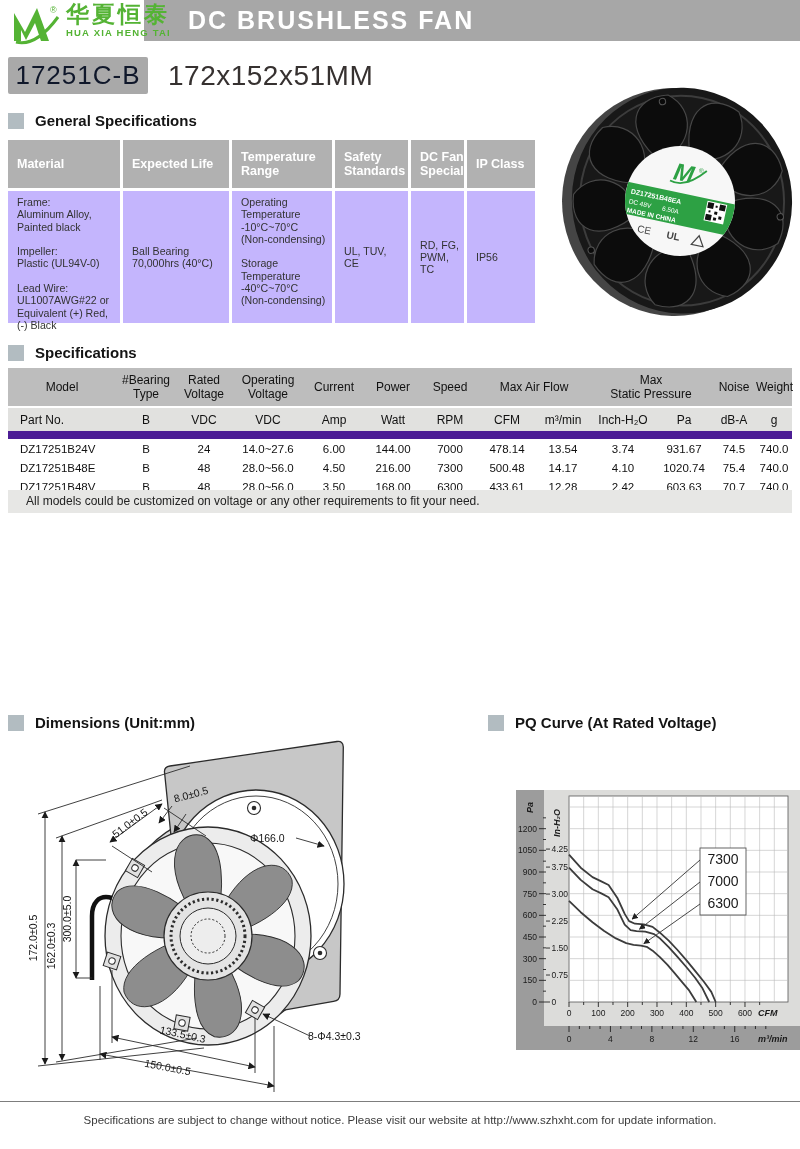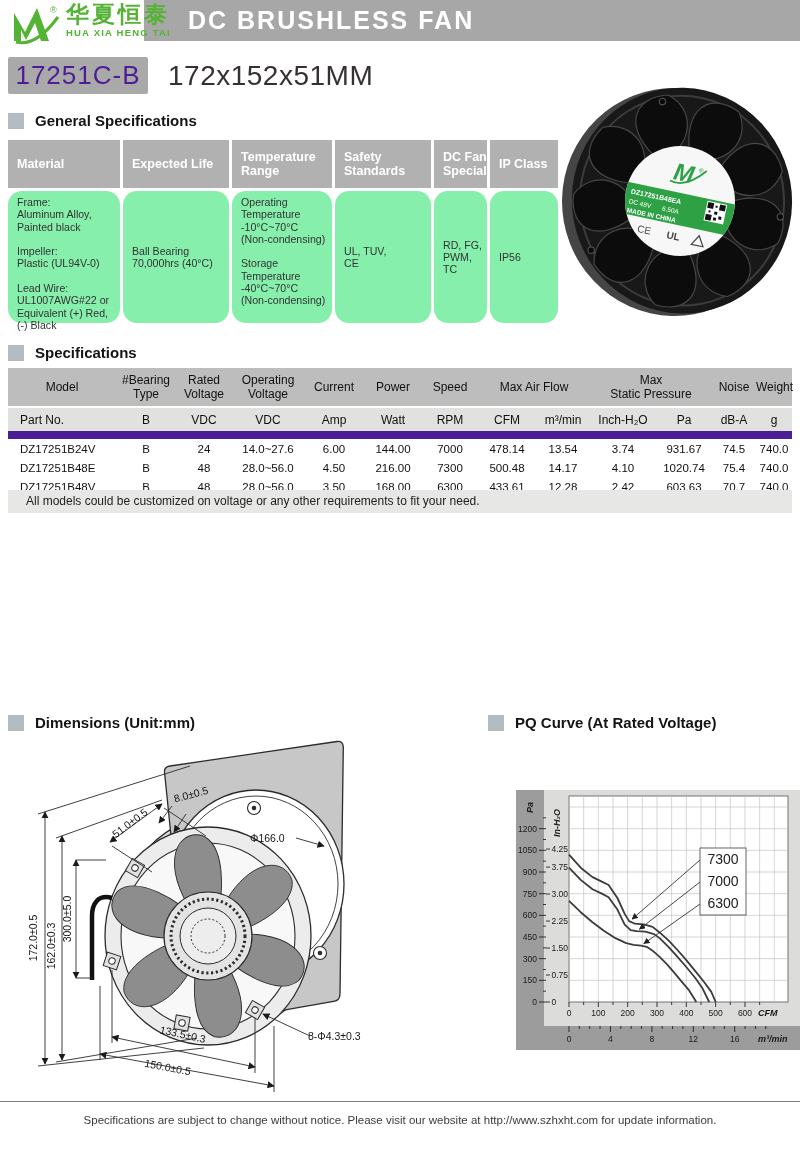--- a/index.html
+++ b/index.html
@@ -7,35 +7,35 @@
         font-family:"Liberation Sans",sans-serif;color:#222;}
   
   .banner{position:absolute;left:144px;top:0;width:656px;height:41px;background:#a7a7a7;}
   .banner span{display:block;padding-left:44px;line-height:41px;font-size:25px;font-weight:bold;
         color:#fff;letter-spacing:2px;}
   .logo{position:absolute;left:10px;top:3px;display:flex;align-items:flex-start;}
   .logo-txt{margin-left:4px;line-height:1;}
   .logo-cn{font-size:23px;font-weight:bold;color:#54b334;letter-spacing:3px;}
   .logo-en{font-size:9.5px;font-weight:bold;color:#54b334;letter-spacing:1.2px;margin-top:2px;}
   .badge{position:absolute;left:8px;top:57px;width:140px;height:37px;background:#a9a9a9;border-radius:2px;
-        color:#4c1d95;font-size:26px;text-align:center;line-height:37px;letter-spacing:1px;}
+        color:#0f172a;font-size:26px;text-align:center;line-height:37px;letter-spacing:1px;}
   .size-text{position:absolute;left:168px;top:60px;font-size:28px;color:#363130;letter-spacing:.5px;}
   
   .sect{position:absolute;display:flex;align-items:center;}
   .sect .sq{width:16px;height:16px;background:#b2bcc1;margin-right:11px;}
   .sect .st{font-size:15px;font-weight:bold;color:#141414;}
   
   .gtab{position:absolute;left:8px;top:140px;display:flex;gap:3px;}
   .gcol{display:flex;flex-direction:column;gap:3px;}
   .ghead{height:48px;background:#b1b1b1;color:#fff;font-weight:bold;font-size:12.5px;
         display:flex;align-items:center;padding-left:9px;white-space:pre-line;line-height:1.15;}
-  .gbody{height:132px;background:#86efac;font-size:10.6px;color:#333;line-height:1.16;
-        padding:5px 4px 0 9px;white-space:pre-line;box-sizing:border-box;border-radius:14px;}
+  .gbody{height:132px;background:#c4b5fd;font-size:10.6px;color:#333;line-height:1.16;
+        padding:5px 4px 0 9px;white-space:pre-line;box-sizing:border-box;}
   .gbody.center{display:flex;align-items:center;padding-top:0;}
-  .gc0{width:112px}.gc1{width:106px}.gc2{width:100px}.gc3{width:96px}.gc4{width:53px}.gc5{width:68px}
+  .gc0{width:112px}.gc1{width:106px}.gc2{width:100px}.gc3{width:73px}.gc4{width:53px}.gc5{width:68px}
   
   .stab{position:absolute;left:8px;top:368px;width:784px;border-collapse:collapse;table-layout:fixed;}
   .stab th{background:#bdbdbd;font-weight:normal;font-size:12px;color:#111;height:38px;
         text-align:center;white-space:pre-line;line-height:1.2;border-bottom:2px solid #fff;padding:0;}
   .stab td{font-size:11.5px;color:#111;text-align:center;height:19px;padding:0;}
   .stab tr.units td{background:#e1e1df;font-size:12px;height:23px;border-bottom:8px solid #4c1d95;}
   .cell-model{text-align:left !important;padding-left:12px !important;}
   .note-bar{position:absolute;left:8px;top:490px;width:784px;height:23px;background:#e7e7e5;
         font-size:12px;color:#222;line-height:23px;padding-left:18px;box-sizing:border-box;}
   

